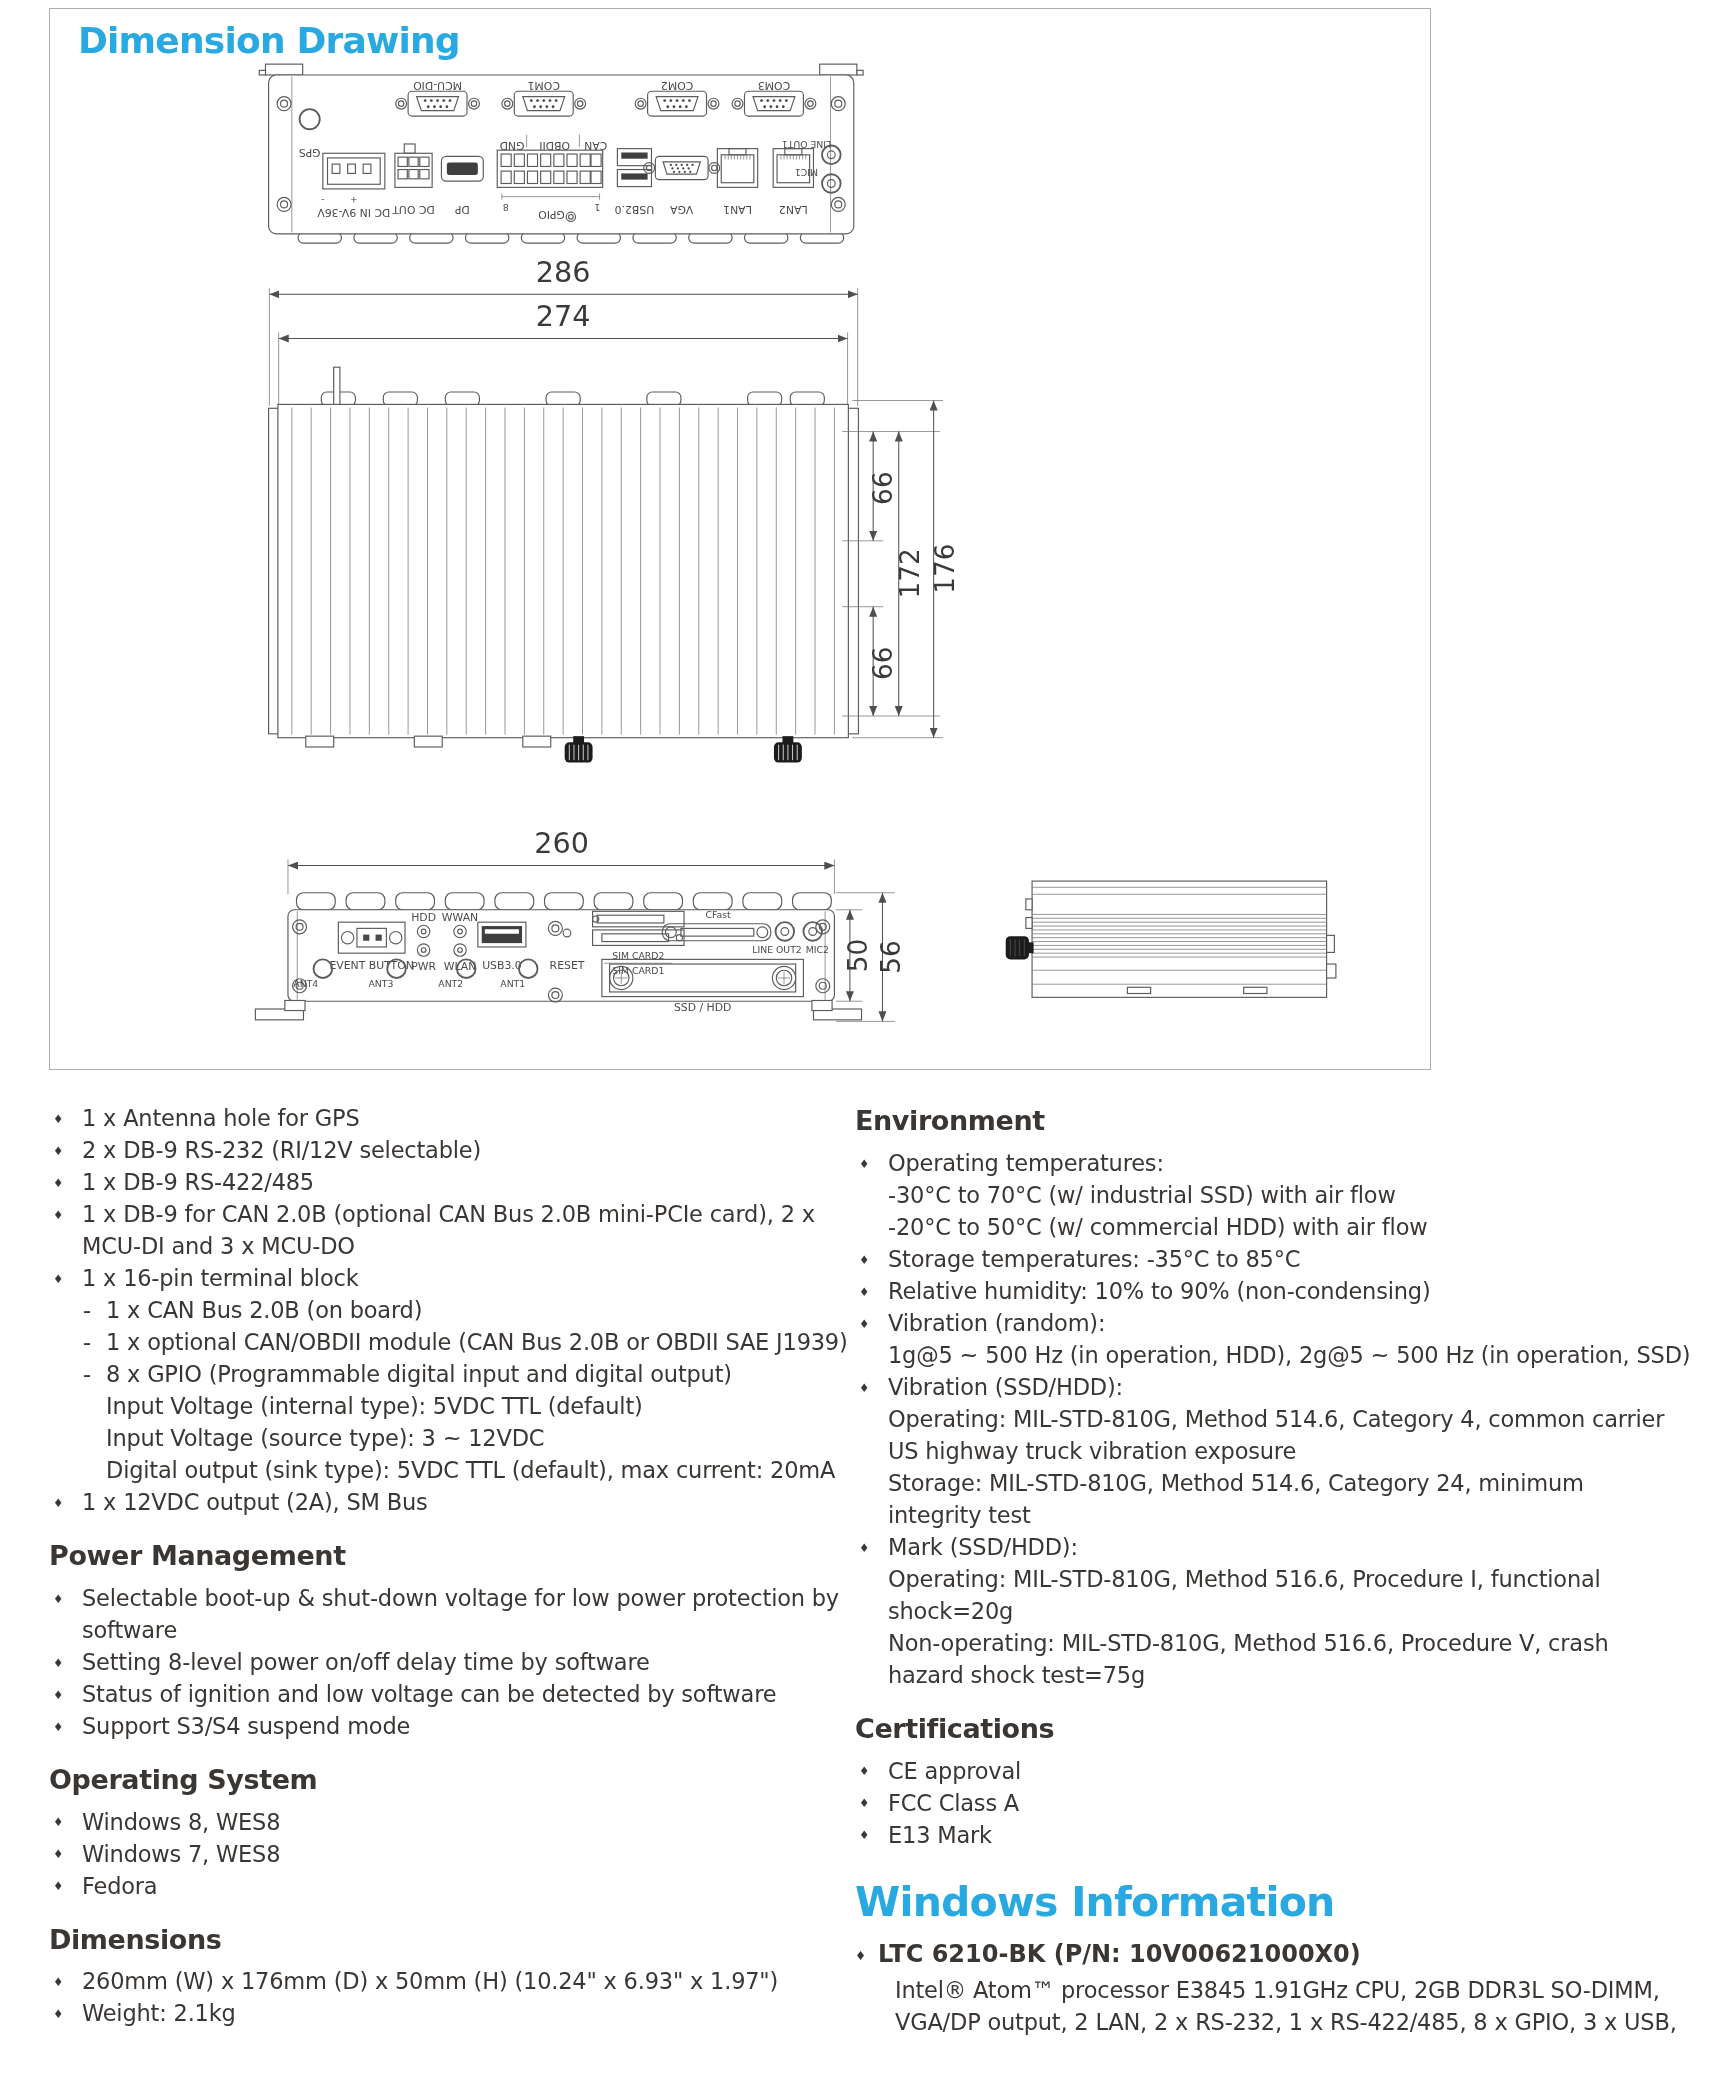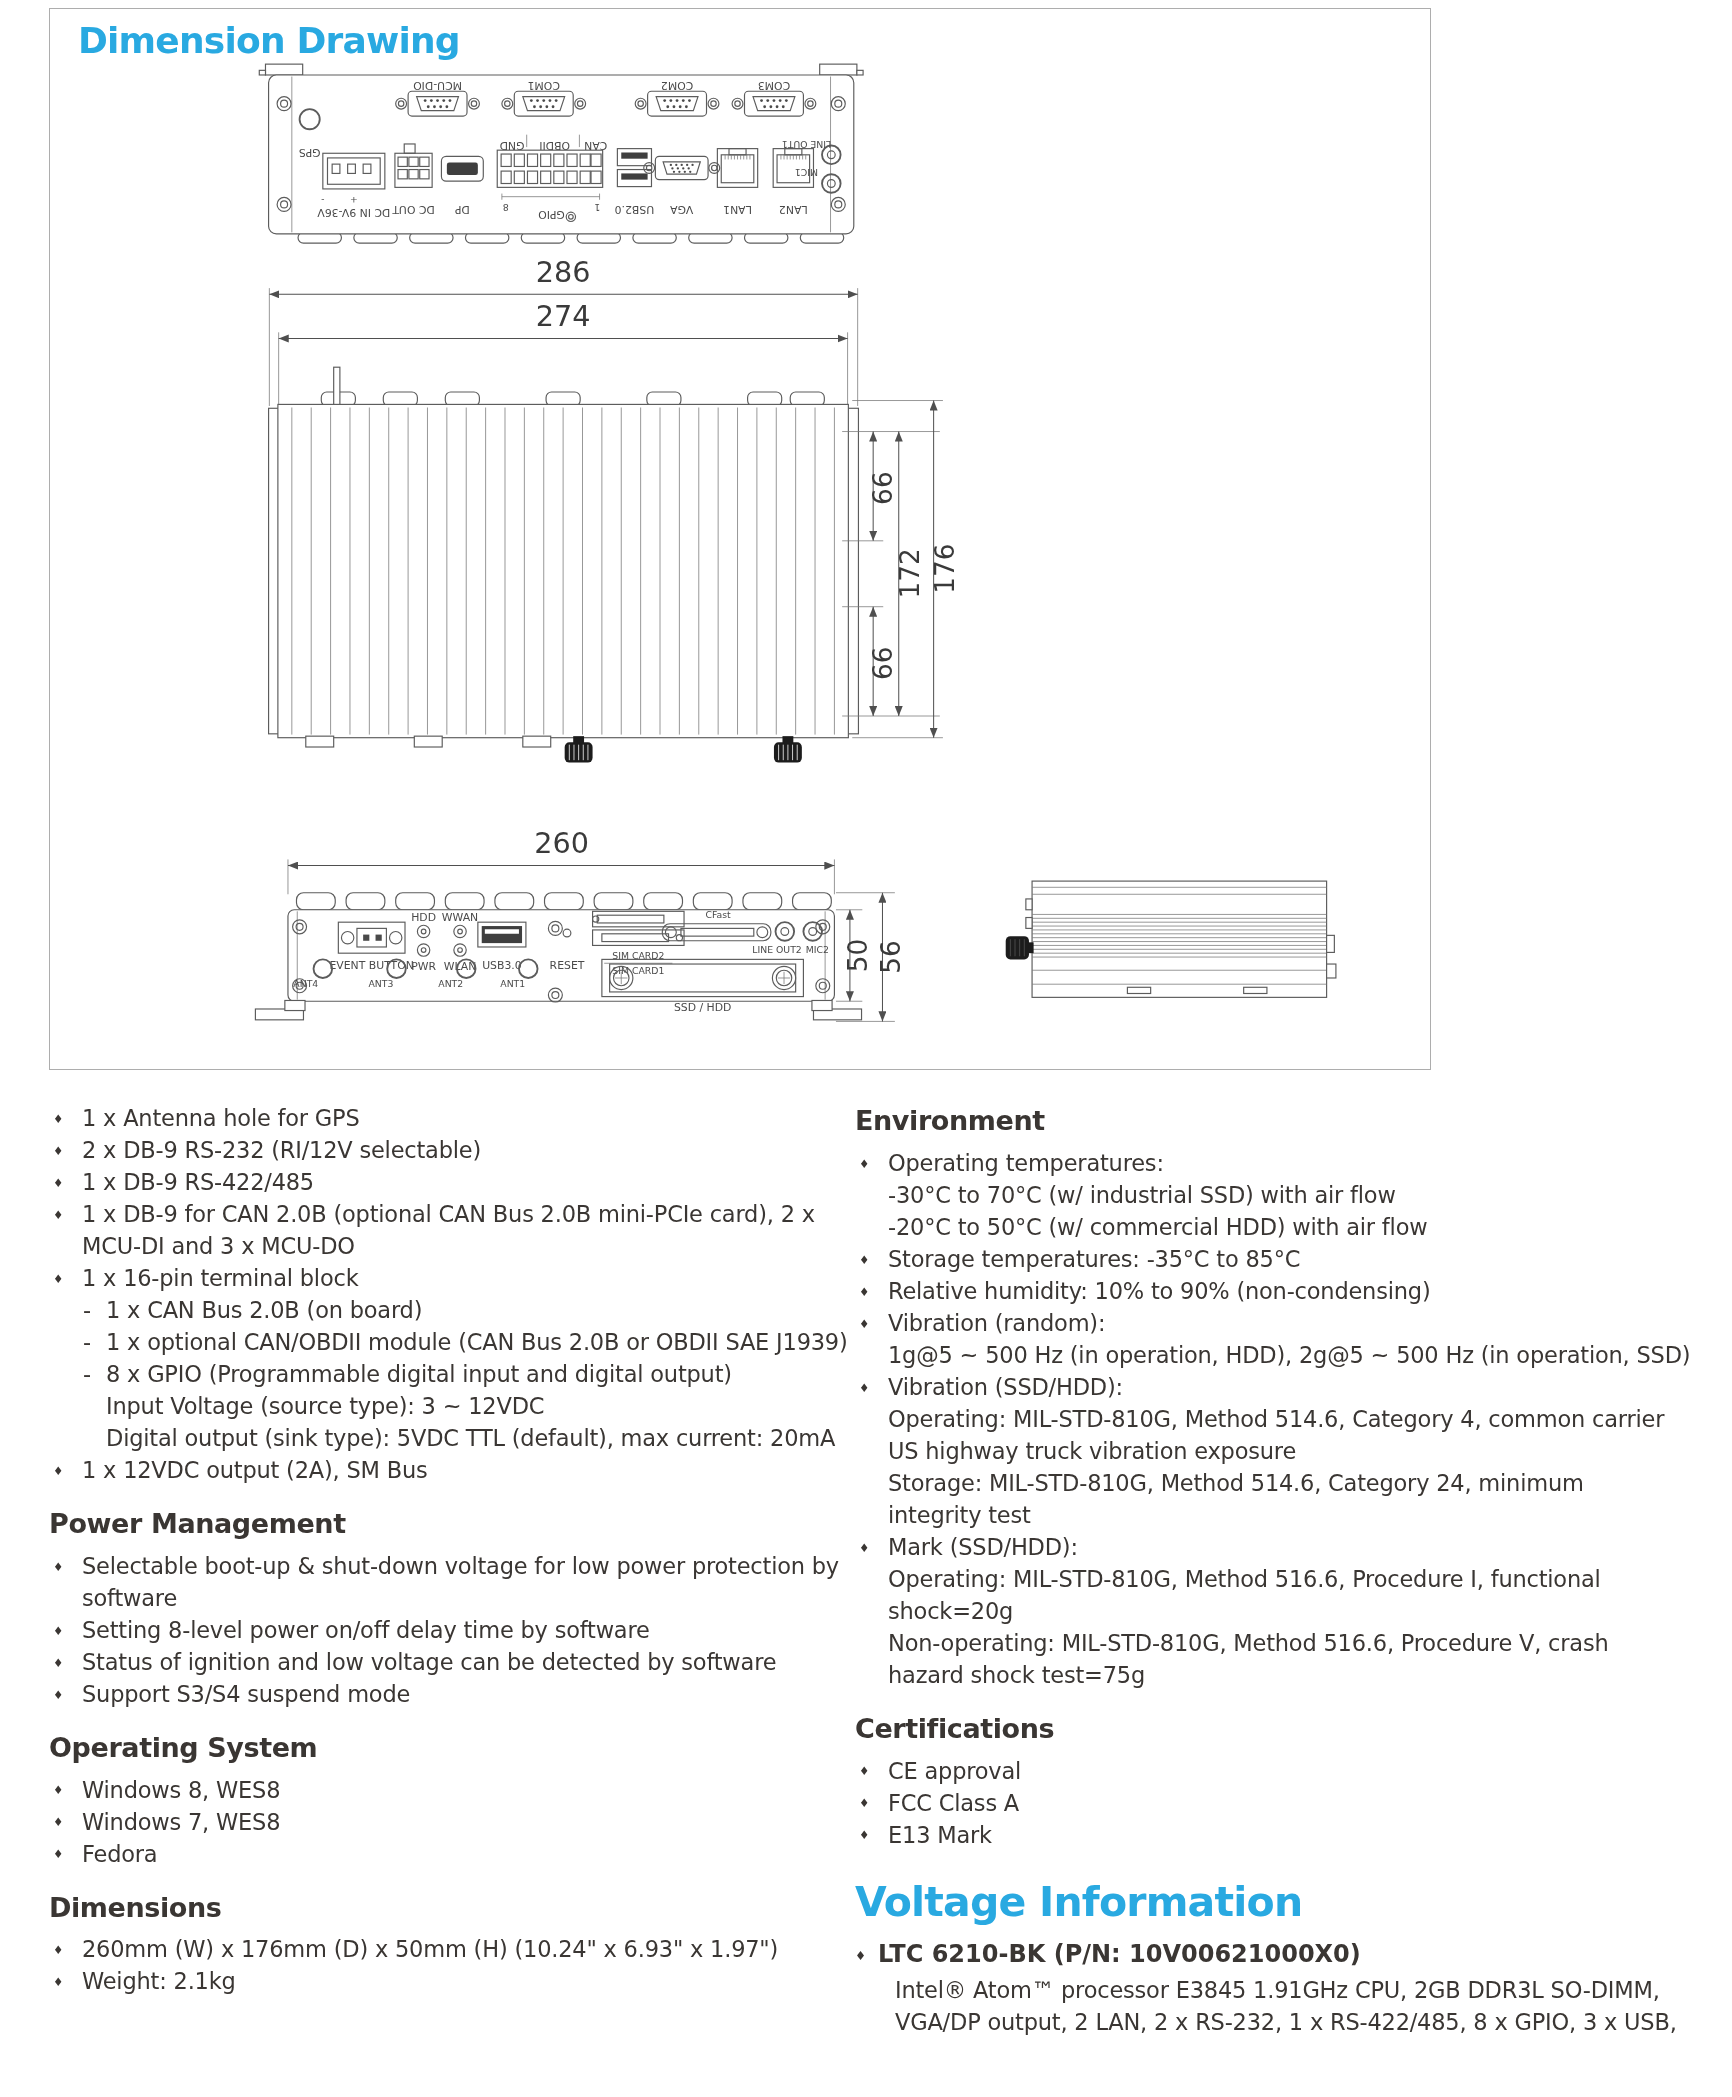--- a/index.html
+++ b/index.html
@@ -406,20 +406,21 @@
   <div class="col col-left">
     <div class="row main"><span class="mk">♦</span><span>1 x Antenna hole for GPS</span></div>
     <div class="row main"><span class="mk">♦</span><span>2 x DB-9 RS-232 (RI/12V selectable)</span></div>
     <div class="row main"><span class="mk">♦</span><span>1 x DB-9 RS-422/485</span></div>
     <div class="row main"><span class="mk">♦</span><span>1 x DB-9 for CAN 2.0B (optional CAN Bus 2.0B mini-PCIe card), 2 x</span></div>
     <div class="row cont"><span>MCU-DI and 3 x MCU-DO</span></div>
     <div class="row main"><span class="mk">♦</span><span>1 x 16-pin terminal block</span></div>
     <div class="row sub"><span class="mkd">-</span><span>1 x CAN Bus 2.0B (on board)</span></div>
     <div class="row sub"><span class="mkd">-</span><span>1 x optional CAN/OBDII module (CAN Bus 2.0B or OBDII SAE J1939)</span></div>
     <div class="row sub"><span class="mkd">-</span><span>8 x GPIO (Programmable digital input and digital output)</span></div>
+    <div class="row subc"><span>Input Voltage (internal type): 5VDC TTL (default)</span></div>
     <div class="row subc"><span>Input Voltage (source type): 3 ~ 12VDC</span></div>
     <div class="row subc"><span>Digital output (sink type): 5VDC TTL (default), max current: 20mA</span></div>
     <div class="row main"><span class="mk">♦</span><span>1 x 12VDC output (2A), SM Bus</span></div>
 
     <div class="sec-h">Power Management</div>
     <div class="row main"><span class="mk">♦</span><span>Selectable boot-up &amp; shut-down voltage for low power protection by</span></div>
     <div class="row cont"><span>software</span></div>
     <div class="row main"><span class="mk">♦</span><span>Setting 8-level power on/off delay time by software</span></div>
     <div class="row main"><span class="mk">♦</span><span>Status of ignition and low voltage can be detected by software</span></div>
     <div class="row main"><span class="mk">♦</span><span>Support S3/S4 suspend mode</span></div>
@@ -452,20 +453,20 @@
     <div class="row cont"><span>Operating: MIL-STD-810G, Method 516.6, Procedure I, functional</span></div>
     <div class="row cont"><span>shock=20g</span></div>
     <div class="row cont"><span>Non-operating: MIL-STD-810G, Method 516.6, Procedure V, crash</span></div>
     <div class="row cont"><span>hazard shock test=75g</span></div>
 
     <div class="sec-h">Certifications</div>
     <div class="row main"><span class="mk">♦</span><span>CE approval</span></div>
     <div class="row main"><span class="mk">♦</span><span>FCC Class A</span></div>
     <div class="row main"><span class="mk">♦</span><span>E13 Mark</span></div>
 
-    <div class="big-h">Voltage Information</div>
+    <div class="big-h">Windows Information</div>
     <div class="prod"><span class="mk">♦</span><span>LTC 6210-BK (P/N: 10V00621000X0)</span></div>
     <div class="desc">Intel® Atom™ processor E3845 1.91GHz CPU, 2GB DDR3L SO-DIMM,</div>
     <div class="desc">VGA/DP output, 2 LAN, 2 x RS-232, 1 x RS-422/485, 8 x GPIO, 3 x USB,</div>
   </div>
 
 </div>
 
 
 </body></html>

